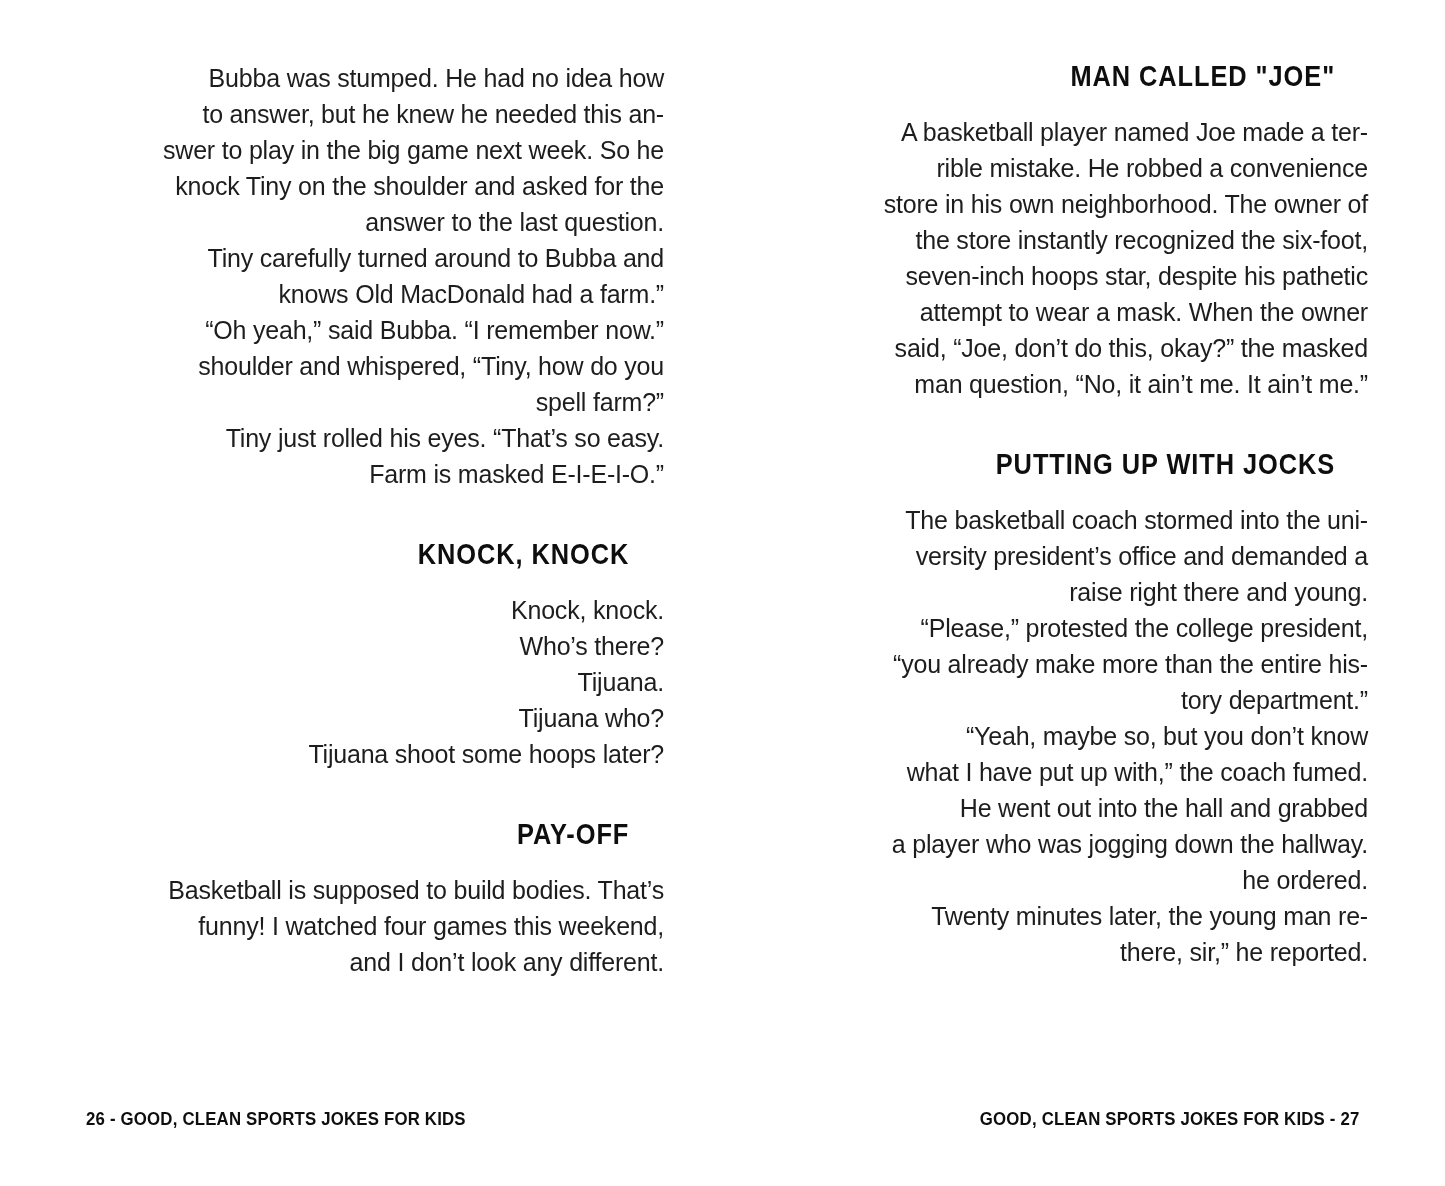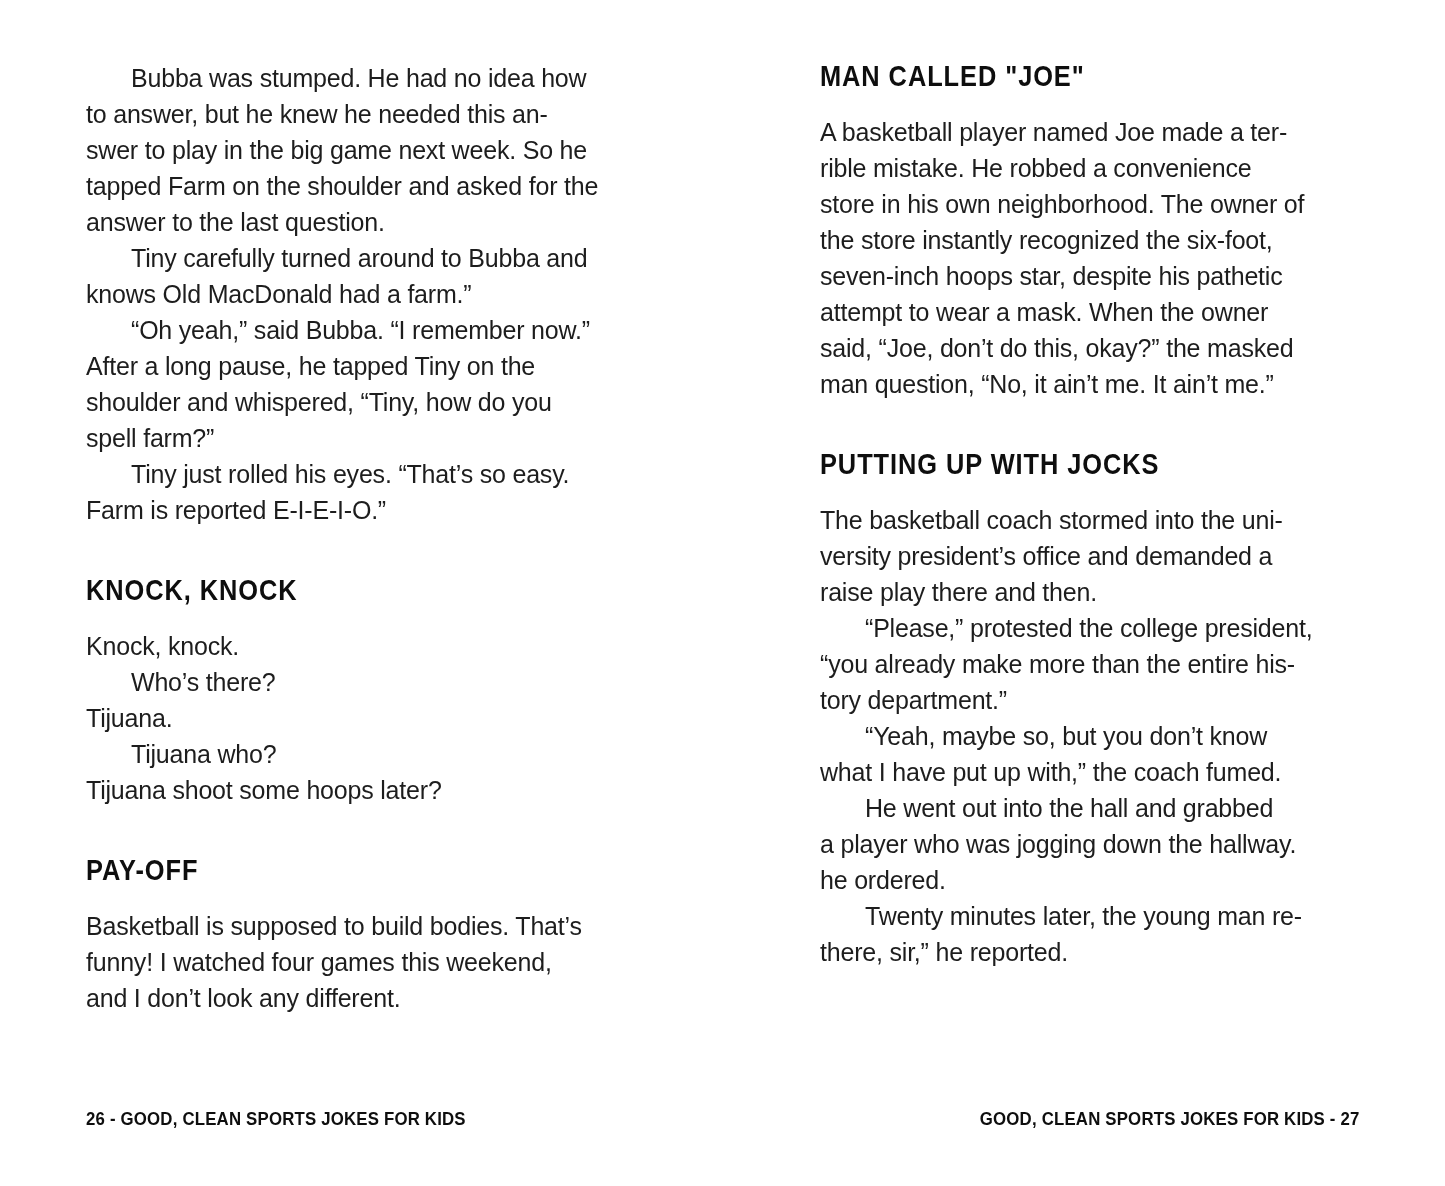--- a/index.html
+++ b/index.html
@@ -7,20 +7,21 @@
     width: 1445px; height: 1186px;
     background: #ffffff;
     position: relative;
     overflow: hidden;
     font-family: "Liberation Sans", sans-serif;
     color: #1d1d1d;
   }
   .page {
     position: absolute;
     top: 60px;
+    text-align: right;
   }
   #page-left  { left: 86px;  width: 578px; }
   #page-right { left: 820px; width: 548px; }
 
   .heading {
     font-weight: bold;
     font-size: 27px;
     line-height: 32px;
     letter-spacing: 1px;
     color: #0e0e0e;
@@ -58,30 +59,29 @@
   .footer.right { right: 85px; text-align: right; transform-origin: right center; }
 </style>
 </head>
 <body>
 
 <div id="page-left" class="page">
     <div class="section-body no-heading">
       <div class="line ind"><span>Bubba was stumped. He had no idea how</span></div>
       <div class="line"><span>to answer, but he knew he needed this an-</span></div>
       <div class="line"><span>swer to play in the big game next week. So he</span></div>
-      <div class="line"><span>tapped Farm on the shoulder and asked for the</span></div>
+      <div class="line"><span>knock Tiny on the shoulder and asked for the</span></div>
       <div class="line"><span>answer to the last question.</span></div>
       <div class="line ind"><span>Tiny carefully turned around to Bubba and</span></div>
       <div class="line"><span>knows Old MacDonald had a </span><span class="it">farm</span><span>.”</span></div>
       <div class="line ind"><span>“Oh yeah,” said Bubba. “I remember now.”</span></div>
-      <div class="line"><span>After a long pause, he tapped Tiny on the</span></div>
       <div class="line"><span>shoulder and whispered, “Tiny, how do you</span></div>
       <div class="line"><span>spell farm?”</span></div>
       <div class="line ind"><span>Tiny just rolled his eyes. “That’s so easy.</span></div>
-      <div class="line"><span class="it">Farm</span><span> is reported E-I-E-I-O.”</span></div>
+      <div class="line"><span class="it">Farm</span><span> is masked E-I-E-I-O.”</span></div>
     </div>
     <div class="heading">KNOCK, KNOCK</div>
     <div class="section-body">
       <div class="line"><span>Knock, knock.</span></div>
       <div class="line ind"><span class="it">Who’s there?</span></div>
       <div class="line"><span>Tijuana.</span></div>
       <div class="line ind"><span class="it">Tijuana who?</span></div>
       <div class="line"><span>Tijuana shoot some hoops later?</span></div>
     </div>
     <div class="heading">PAY-OFF</div>
@@ -100,21 +100,21 @@
       <div class="line"><span>the store instantly recognized the six-foot,</span></div>
       <div class="line"><span>seven-inch hoops star, despite his pathetic</span></div>
       <div class="line"><span>attempt to wear a mask. When the owner</span></div>
       <div class="line"><span>said, “Joe, don’t do this, okay?” the masked</span></div>
       <div class="line"><span>man question, “No, it ain’t me. It ain’t me.”</span></div>
     </div>
     <div class="heading">PUTTING UP WITH JOCKS</div>
     <div class="section-body">
       <div class="line"><span>The basketball coach stormed into the uni-</span></div>
       <div class="line"><span>versity president’s office and demanded a</span></div>
-      <div class="line"><span>raise play there and then.</span></div>
+      <div class="line"><span>raise right there and young.</span></div>
       <div class="line ind"><span>“Please,” protested the college president,</span></div>
       <div class="line"><span>“you already make more than the entire his-</span></div>
       <div class="line"><span>tory department.”</span></div>
       <div class="line ind"><span>“Yeah, maybe so, but you don’t know</span></div>
       <div class="line"><span>what I have put up with,” the coach fumed.</span></div>
       <div class="line ind"><span>He went out into the hall and grabbed</span></div>
       <div class="line"><span>a player who was jogging down the hallway.</span></div>
       <div class="line"><span>he ordered.</span></div>
       <div class="line ind"><span>Twenty minutes later, the young man re-</span></div>
       <div class="line"><span>there, sir,” he reported.</span></div>

